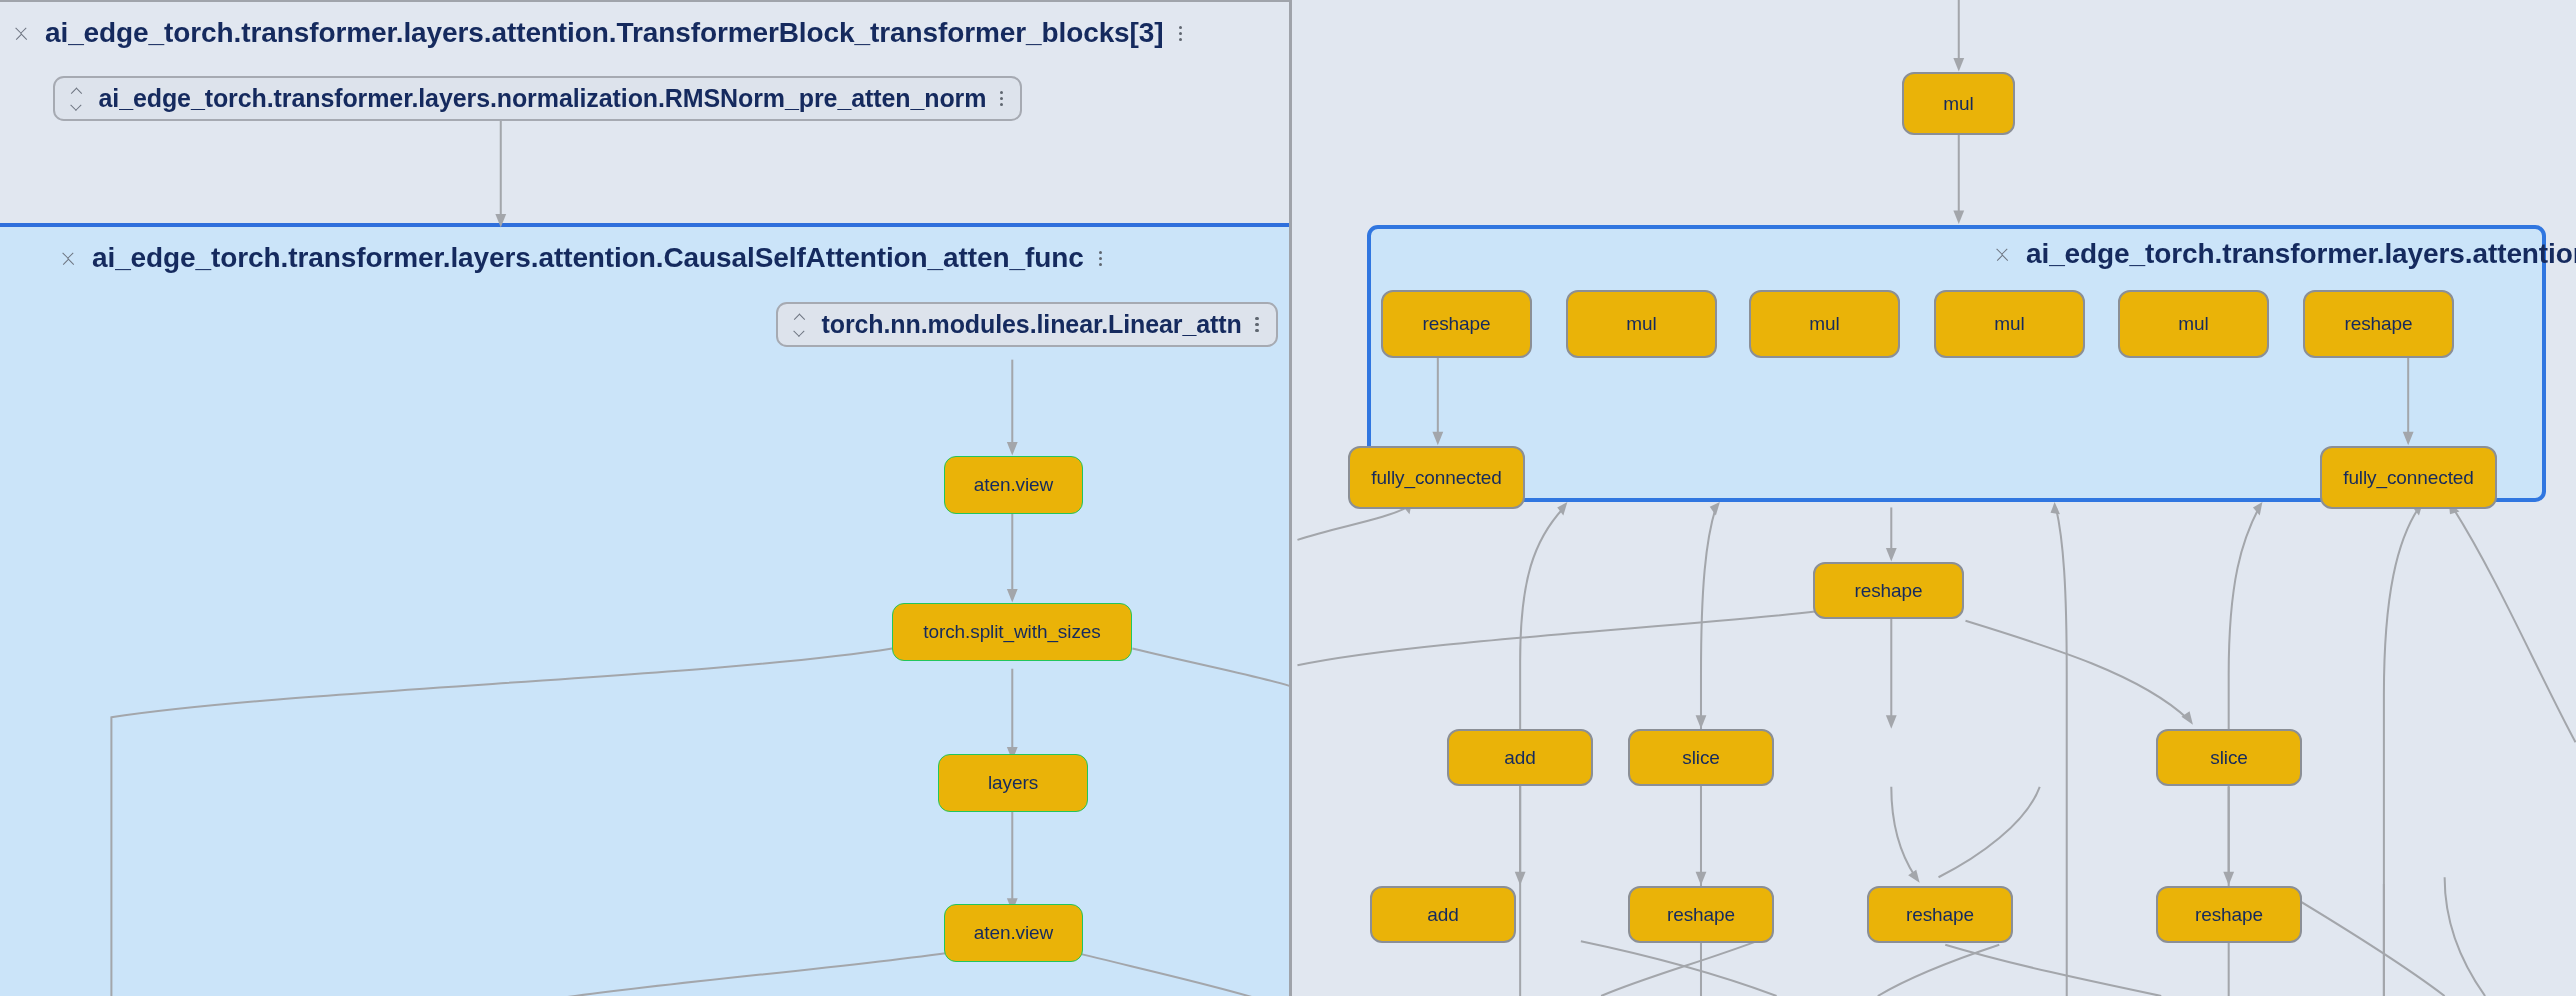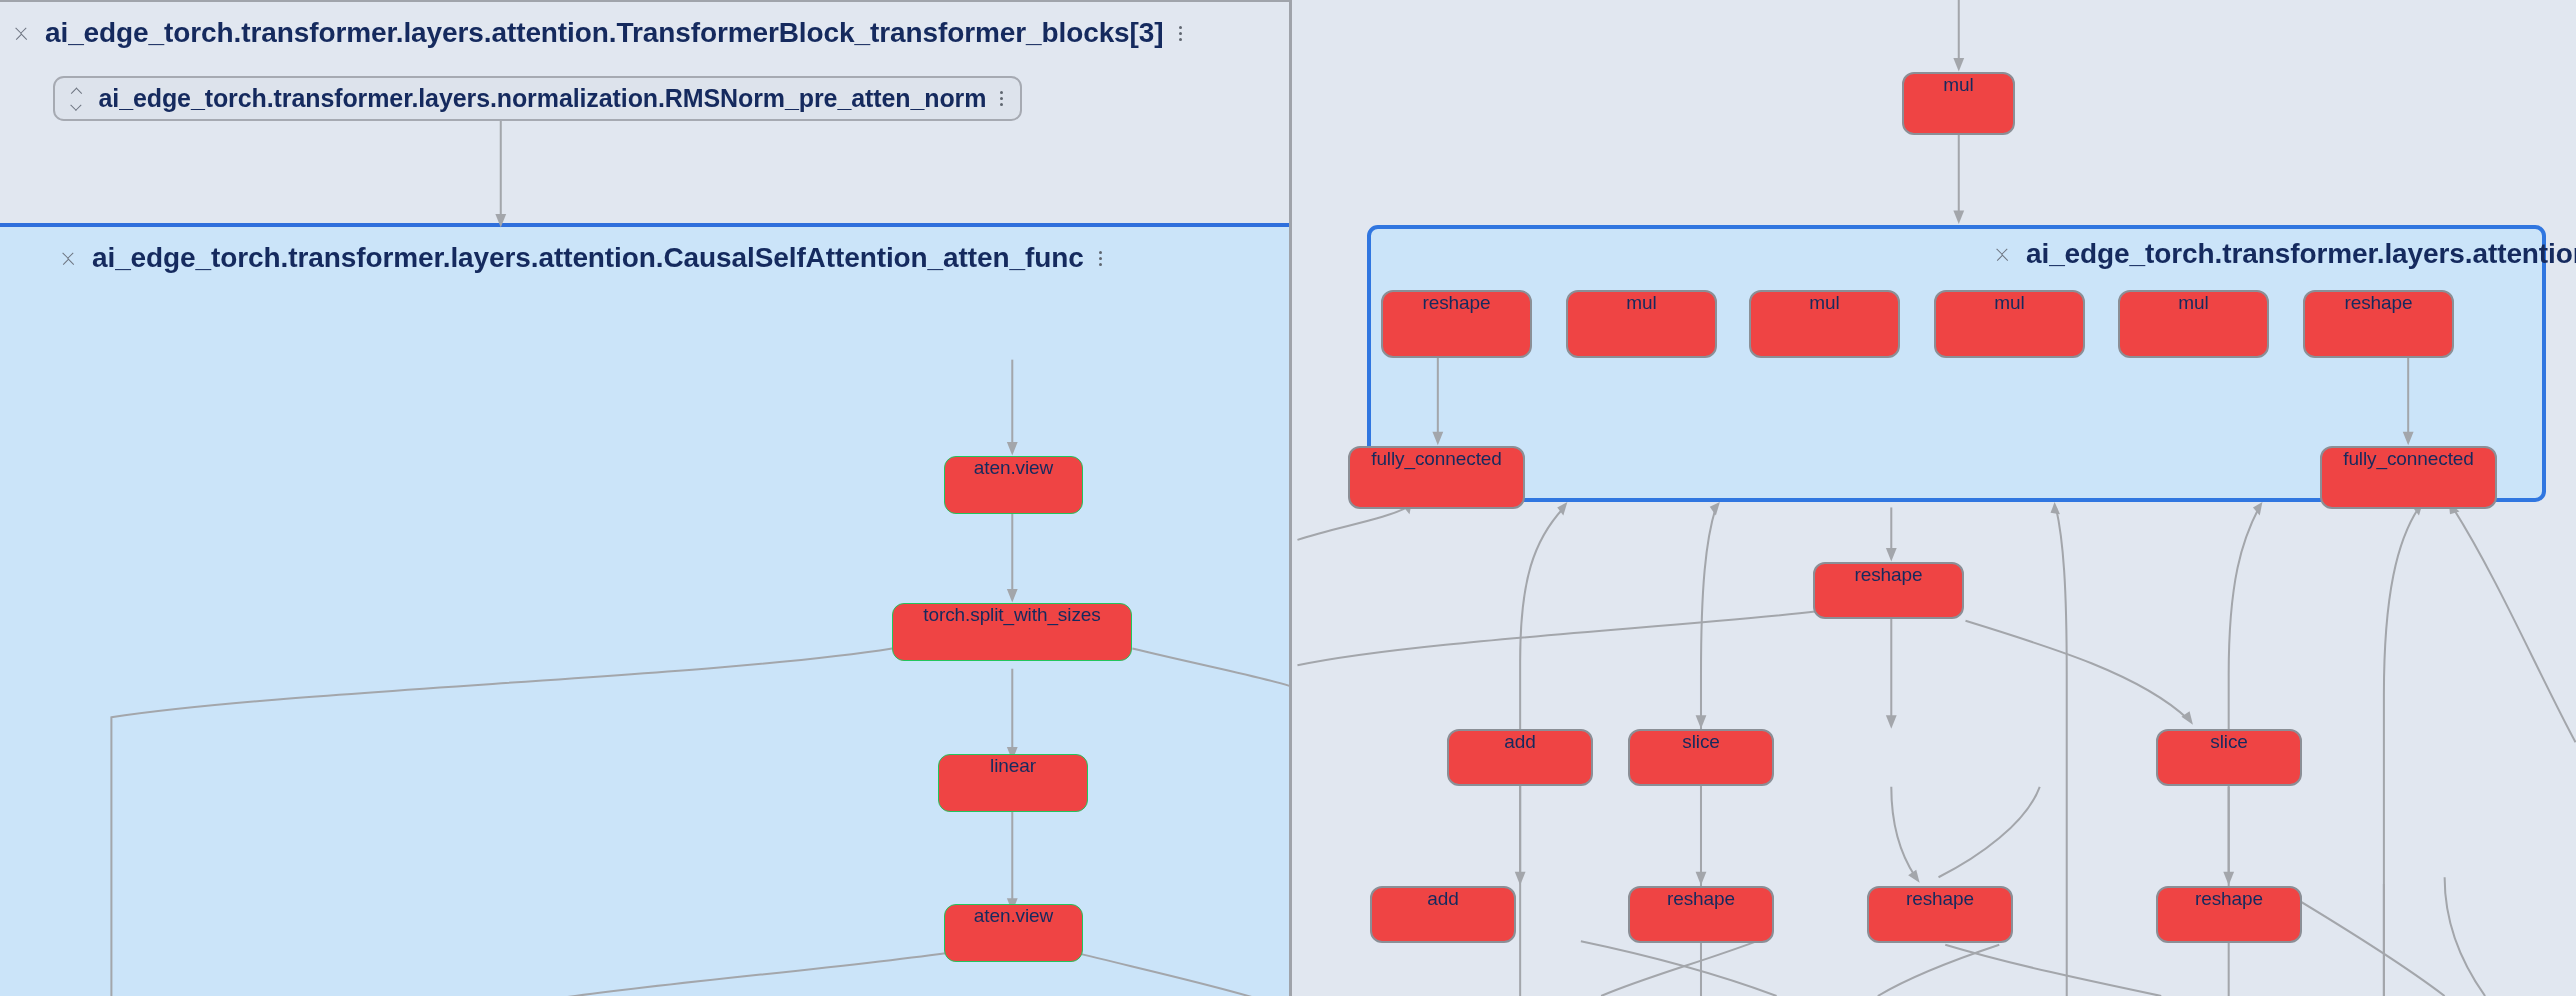--- a/index.html
+++ b/index.html
@@ -134,22 +134,23 @@
     font-weight: 700;
     color: #152a5e;
     letter-spacing: -0.1px;
   }
 
   
   .node {
     position: absolute;
     box-sizing: border-box;
     display: flex;
+    align-items: center;
     justify-content: center;
-    background: #ef4444;
+    background: #eab308;
     border-radius: 12px;
     white-space: nowrap;
   }
   .node .label {
     font-size: 19px;
     color: #152a5e;
     letter-spacing: -0.1px;
   }
   
   .node.thin  { border: 1px solid #22c55e; }
@@ -235,31 +236,43 @@
           <i class="b"></i>
         </span>
       <span class="layer-title">ai_edge_torch.transformer.layers.attention.CausalSelfAttention_atten_func</span>
       <span class="kebab">
           <span></span>
           <span></span>
           <span></span>
         </span>
     </div>
 
+    <div class="module-pill" style="left:776px; top:300px;">
+      <span class="chev-stack expand">
+          <i class="a"></i>
+          <i class="b"></i>
+        </span>
+      <span class="label">torch.nn.modules.linear.Linear_attn</span>
+      <span class="kebab">
+          <span></span>
+          <span></span>
+          <span></span>
+        </span>
+    </div>
 
     <div class="node thin" style="left:944px; top:454px; width:139px; height:58px;">
       <span class="label">aten.view</span>
     </div>
 
     <div class="node thin" style="left:892px; top:601px; width:240px; height:58px;">
       <span class="label">torch.split_with_sizes</span>
     </div>
 
     <div class="node thin" style="left:938px; top:752px; width:150px; height:58px;">
-      <span class="label">linear</span>
+      <span class="label">layers</span>
     </div>
 
     <div class="node thin" style="left:944px; top:902px; width:139px; height:58px;">
       <span class="label">aten.view</span>
     </div>
   </div>
 
   <div class="pane-divider"></div>
 
   <div class="pane" id="pane-right">

